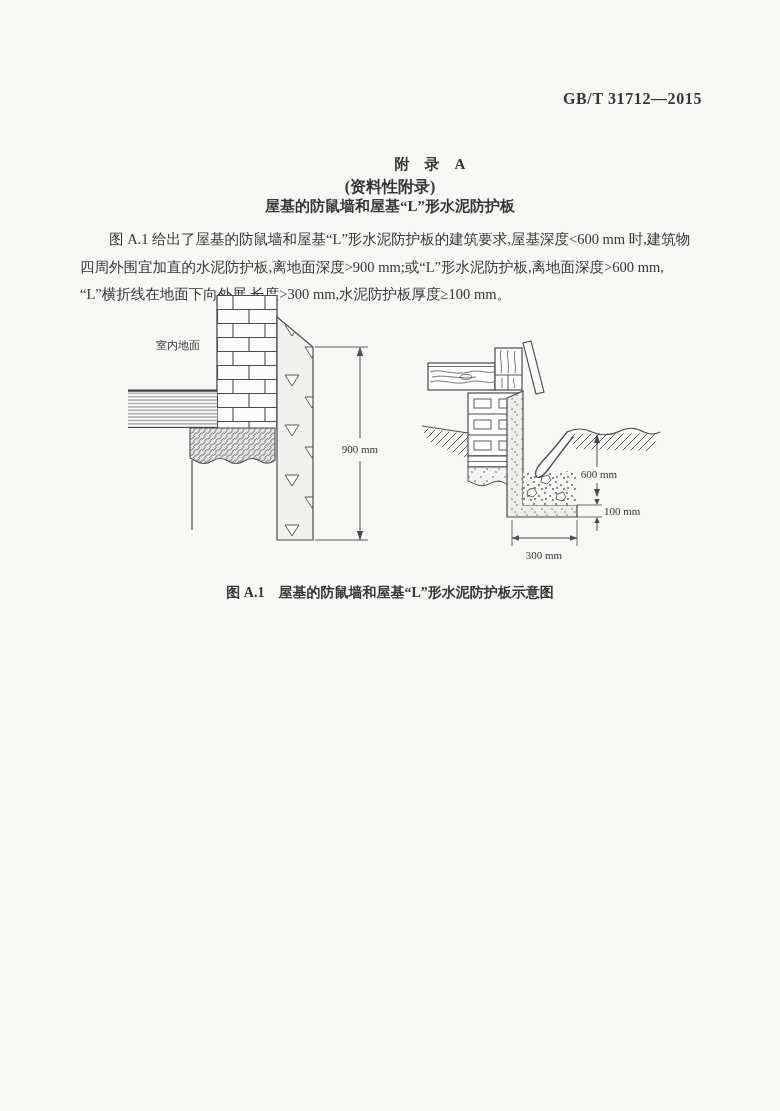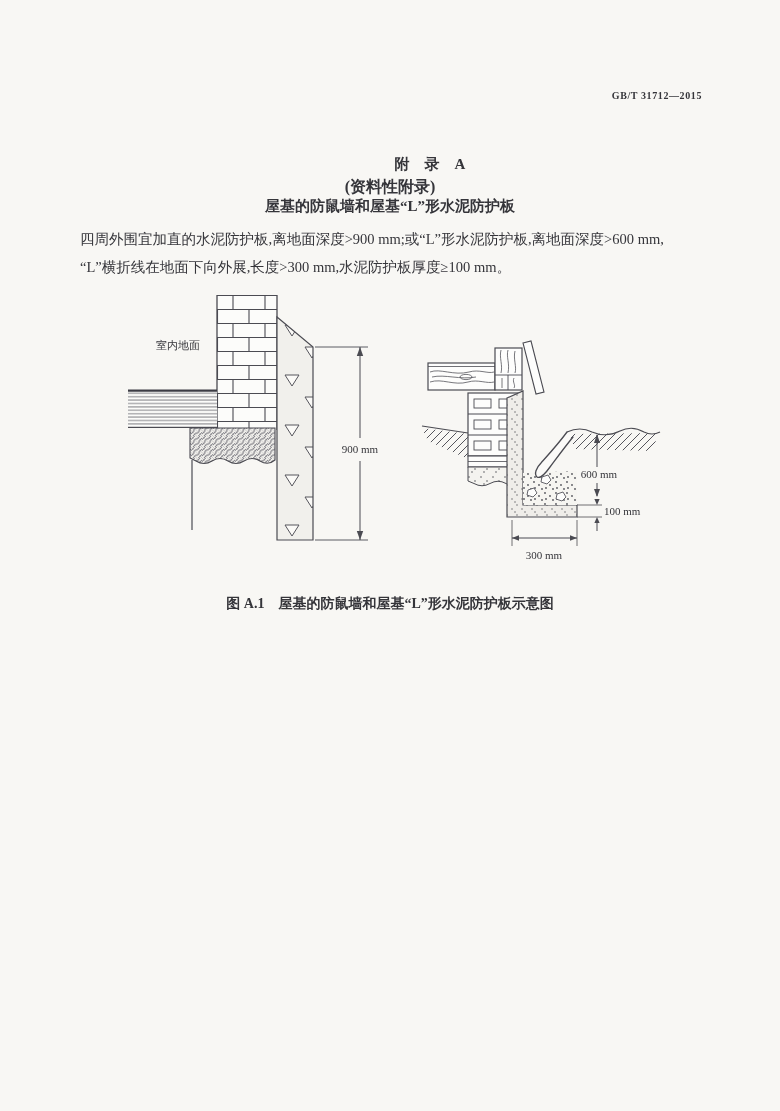--- a/index.html
+++ b/index.html
@@ -6,49 +6,50 @@
   body{
     width:780px;height:1111px;
     background:#f8f7f4;
     font-family:"Liberation Serif",serif;
     color:#35353a;
     position:relative;
     overflow:hidden;
   }
   .doc-number{
     position:absolute;top:90px;right:78px;
-    font-weight:bold;font-size:10px;letter-spacing:.6px;margin-left:28px;
+    font-weight:bold;font-size:16px;letter-spacing:.6px;margin-left:28px;
   }
   .center-block{position:absolute;left:0;width:780px;text-align:center;}
   .appendix-label{top:155px;font-weight:bold;font-size:15px;margin-left:40px;}
   .appendix-note{top:177px;font-weight:bold;font-size:16px;}
   .appendix-title{top:197px;font-weight:bold;font-size:15px;}
   .para{
     position:absolute;left:80px;top:226px;width:640px;
     font-size:14.5px;line-height:27.5px;
   }
   .pline{white-space:pre;}
   .pline.first{text-indent:2em;}
-  .figure-caption{top:584px;font-weight:bold;font-size:14px;white-space:pre;margin-top:11px;}
+  .figure-caption{top:584px;font-weight:bold;font-size:14px;white-space:pre;}
   .fig-svg{position:absolute;left:70px;top:293px;}
   svg text{
     font-family:"Liberation Serif",serif;
     font-size:11px;fill:#35353a;
   }
 </style>
 </head>
 <body>
 
 <div class="doc-number">GB/T 31712—2015</div>
 
 <div class="center-block appendix-label">附　录　A</div>
 <div class="center-block appendix-note">(资料性附录)</div>
 <div class="center-block appendix-title">屋基的防鼠墙和屋基“L”形水泥防护板</div>
 
 <div class="para">
+  <div class="pline first">图 A.1 给出了屋基的防鼠墙和屋基“L”形水泥防护板的建筑要求,屋基深度&lt;600 mm 时,建筑物</div>
   <div class="pline">四周外围宜加直的水泥防护板,离地面深度&gt;900 mm;或“L”形水泥防护板,离地面深度&gt;600 mm,</div>
   <div class="pline">“L”横折线在地面下向外展,长度&gt;300 mm,水泥防护板厚度≥100 mm。</div>
 </div>
 
 <svg class="fig-svg" width="640" height="290" viewBox="0 0 640 290">
   <defs>
     <pattern id="brick" width="64" height="28" patternUnits="userSpaceOnUse" patternTransform="translate(147,2)">
       <rect width="64" height="28" fill="#fcfcfa"></rect>
       <path d="M0,0.5 H64 M0,14.5 H64 M16,0 V14 M48,0 V14 M32,14 V28 M0.5,14 V28" stroke="#4b4b52" stroke-width="1.1" fill="none"></path>
     </pattern>

